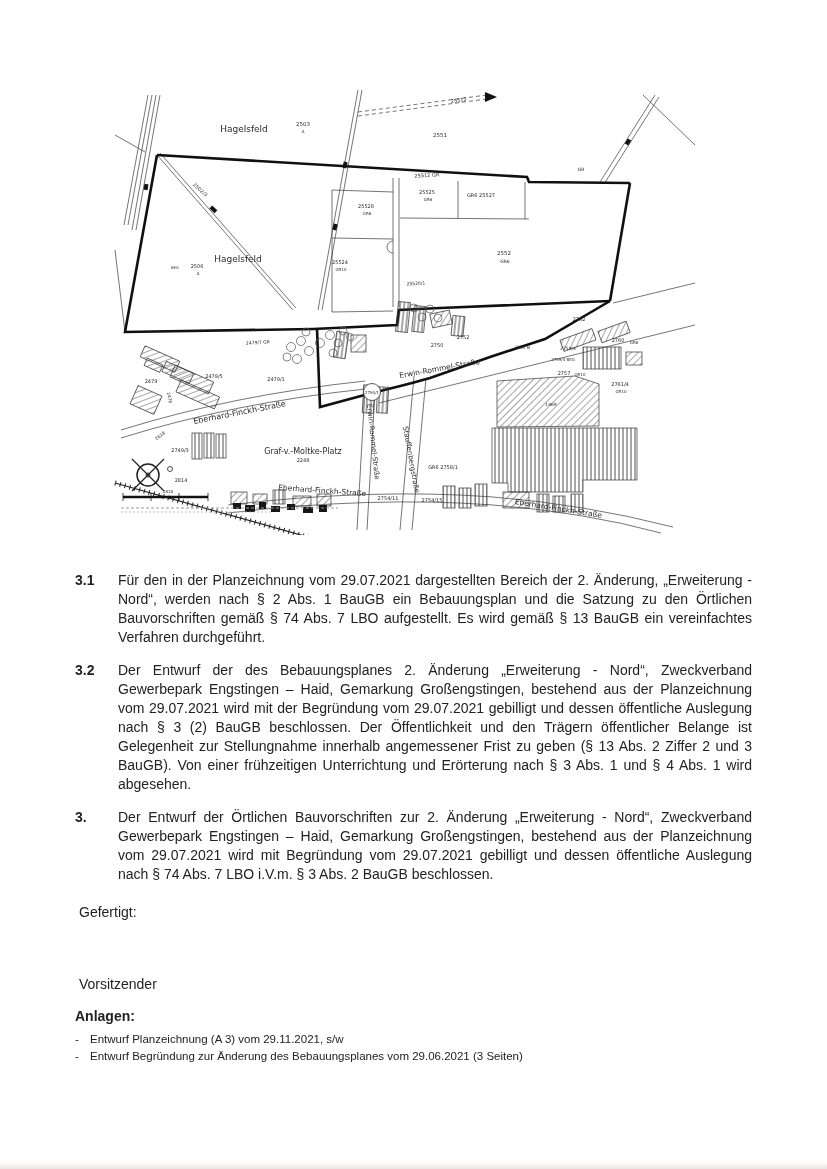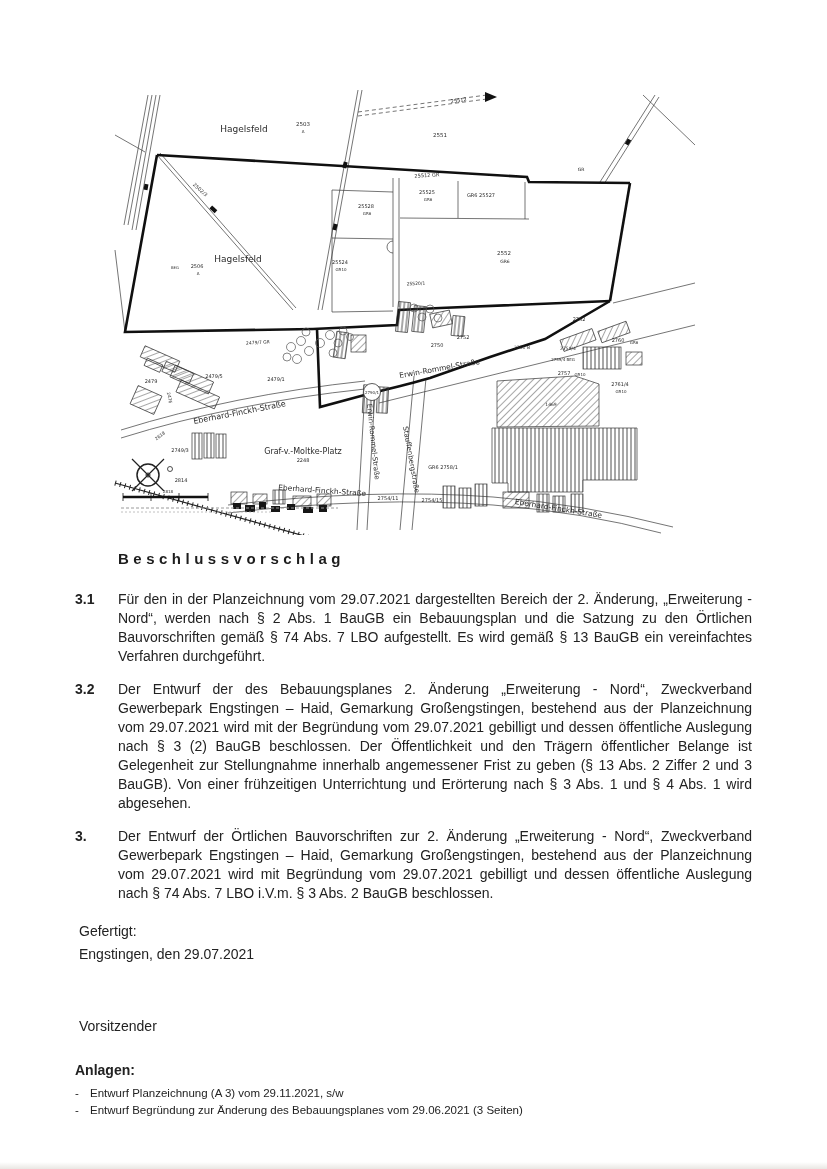--- a/index.html
+++ b/index.html
@@ -20,21 +20,21 @@
   .doc{position:absolute;left:75px;top:549px;width:677px;font-size:14px;line-height:19px;}
   .doc h1{margin:0 0 0 43px;font-size:15px;line-height:19px;letter-spacing:4.5px;
           font-weight:bold;color:#1d1d1d;}
   .item{display:grid;grid-template-columns:43px 1fr;margin-top:14px;}
   .item.first{margin-top:22px;}
   .item .num{font-weight:bold;}
   .item .txt{margin:0;text-align:justify;}
   .plain{margin:4px;}
   .gef{margin-top:19px;}
   .vors{margin-top:53px;}
-  .anlagen{margin:25px 0 0 0;font-weight:bold;}
+  .anlagen{margin:13px 0 0 0;font-weight:bold;}
   .att{display:grid;grid-template-columns:15px 1fr;font-size:11.5px;line-height:17px;}
   .att.firstatt{margin-top:5px;}
 </style>
 </head>
 <body>
 
 <div class="page">
 
   <div class="map">
     <svg id="plan-svg" viewBox="0 0 582 450">
@@ -247,37 +247,35 @@
           <text x="438" y="321" font-size="4.5">1469</text>
           <text x="409" y="264" font-size="4.5">2751 B</text>
           <text x="259" y="309" font-size="4">2790/1</text>
           <text x="324" y="262" font-size="5">2750</text>
           <text x="350" y="254" font-size="5">2752</text>
         </g>
     </svg>
   </div>
 
   <div class="doc">
-    <h1>Beschlussvorschlag</h1>
 
     <div class="item first">
       <span class="num">3.1</span>
       <p class="txt">Für den in der Planzeichnung vom 29.07.2021 dargestellten Bereich der 2. Änderung, „Erweiterung - Nord“, werden nach § 2 Abs. 1 BauGB ein Bebauungsplan und die Satzung zu den Örtlichen Bauvorschriften gemäß § 74 Abs. 7 LBO aufgestellt. Es wird gemäß § 13 BauGB ein vereinfachtes Verfahren durchgeführt.</p>
     </div>
     <div class="item">
       <span class="num">3.2</span>
       <p class="txt">Der Entwurf der des Bebauungsplanes 2. Änderung „Erweiterung - Nord“, Zweckverband Gewerbepark Engstingen – Haid, Gemarkung Großengstingen, bestehend aus der Planzeichnung vom 29.07.2021 wird mit der Begründung vom 29.07.2021 gebilligt und dessen öffentliche Auslegung nach § 3 (2) BauGB beschlossen. Der Öffentlichkeit und den Trägern öffentlicher Belange ist Gelegenheit zur Stellungnahme innerhalb angemessener Frist zu geben (§ 13 Abs. 2 Ziffer 2 und 3 BauGB). Von einer frühzeitigen Unterrichtung und Erörterung nach § 3 Abs. 1 und § 4 Abs. 1 wird abgesehen.</p>
     </div>
     <div class="item">
       <span class="num">3.</span>
       <p class="txt">Der Entwurf der Örtlichen Bauvorschriften zur 2. Änderung „Erweiterung - Nord“, Zweckverband Gewerbepark Engstingen – Haid, Gemarkung Großengstingen, bestehend aus der Planzeichnung vom 29.07.2021 wird mit Begründung vom 29.07.2021 gebilligt und dessen öffentliche Auslegung nach § 74 Abs. 7 LBO i.V.m. § 3 Abs. 2 BauGB beschlossen.</p>
     </div>
 
     <p class="plain gef">Gefertigt:</p>
-    <p class="plain">Engstingen, den 29.07.2021</p>
     <p class="plain vors">Vorsitzender</p>
 
     <p class="anlagen">Anlagen:</p>
     <div class="att firstatt">
       <span>-</span>
       <span>Entwurf Planzeichnung (A 3) vom 29.11.2021, s/w</span>
     </div>
     <div class="att">
       <span>-</span>
       <span>Entwurf Begründung zur Änderung des Bebauungsplanes vom 29.06.2021 (3 Seiten)</span>

